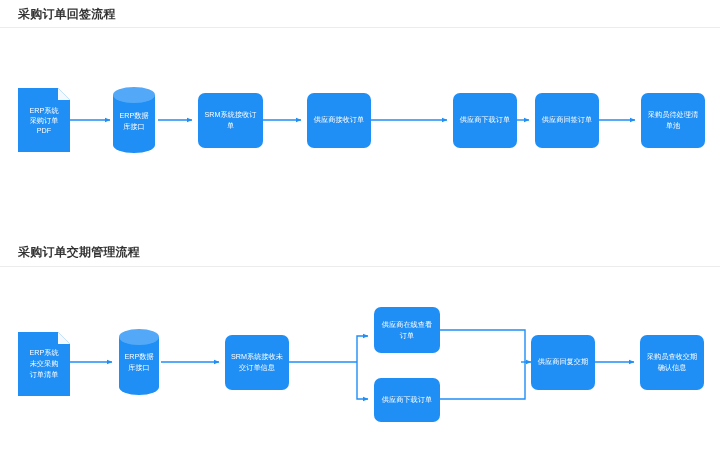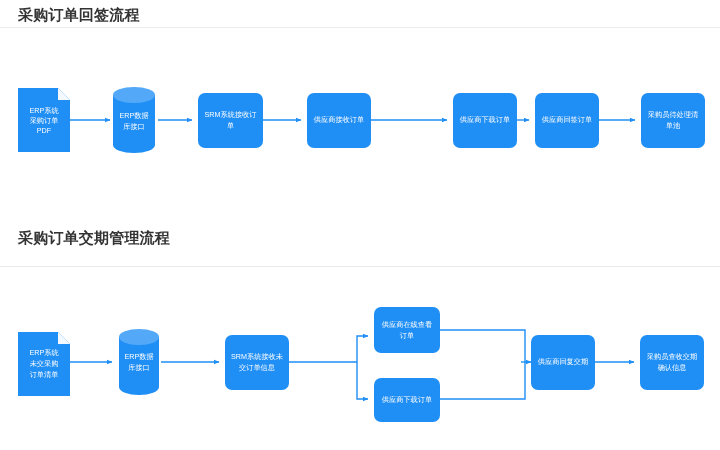--- a/index.html
+++ b/index.html
@@ -17,28 +17,28 @@
   .page {
     position: absolute;
     left: 0; top: 0;
     width: 720px;
     height: 450px;
     background: #ffffff;
   }
   .section-title {
     position: absolute;
     left: 18px;
-    font-size: 15px;
+    font-size: 12px;
     font-weight: bold;
     color: #333333;
     letter-spacing: 0.2px;
     white-space: nowrap;
   }
   #title-1 { top: 6px; }
-  #title-2 { top: 229px; }
+  #title-2 { top: 244px; }
   .divider {
     position: absolute;
     left: 0;
     width: 720px;
     height: 1px;
     background: #ececec;
   }
   #divider-1 { top: 27px; }
   #divider-2 { top: 266px; }
   svg.flow {

